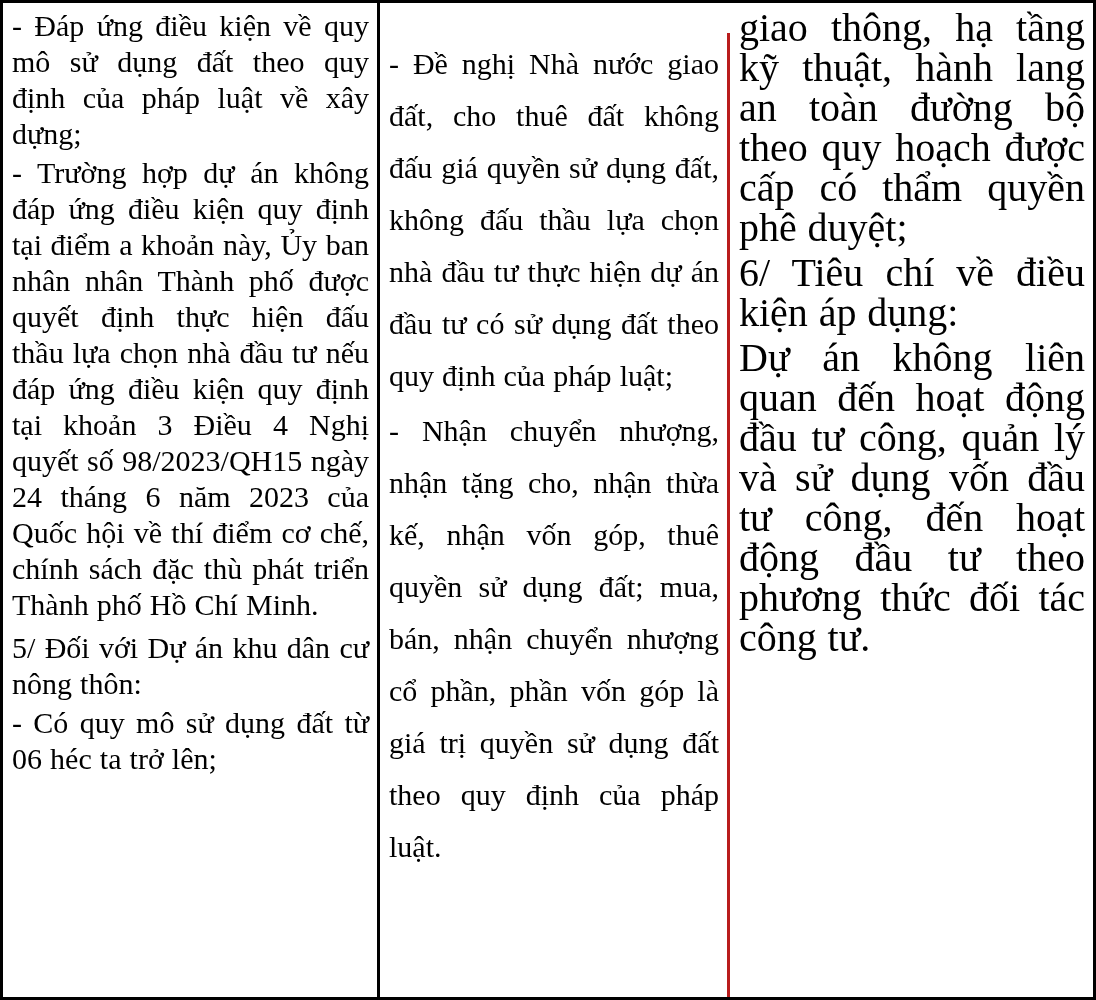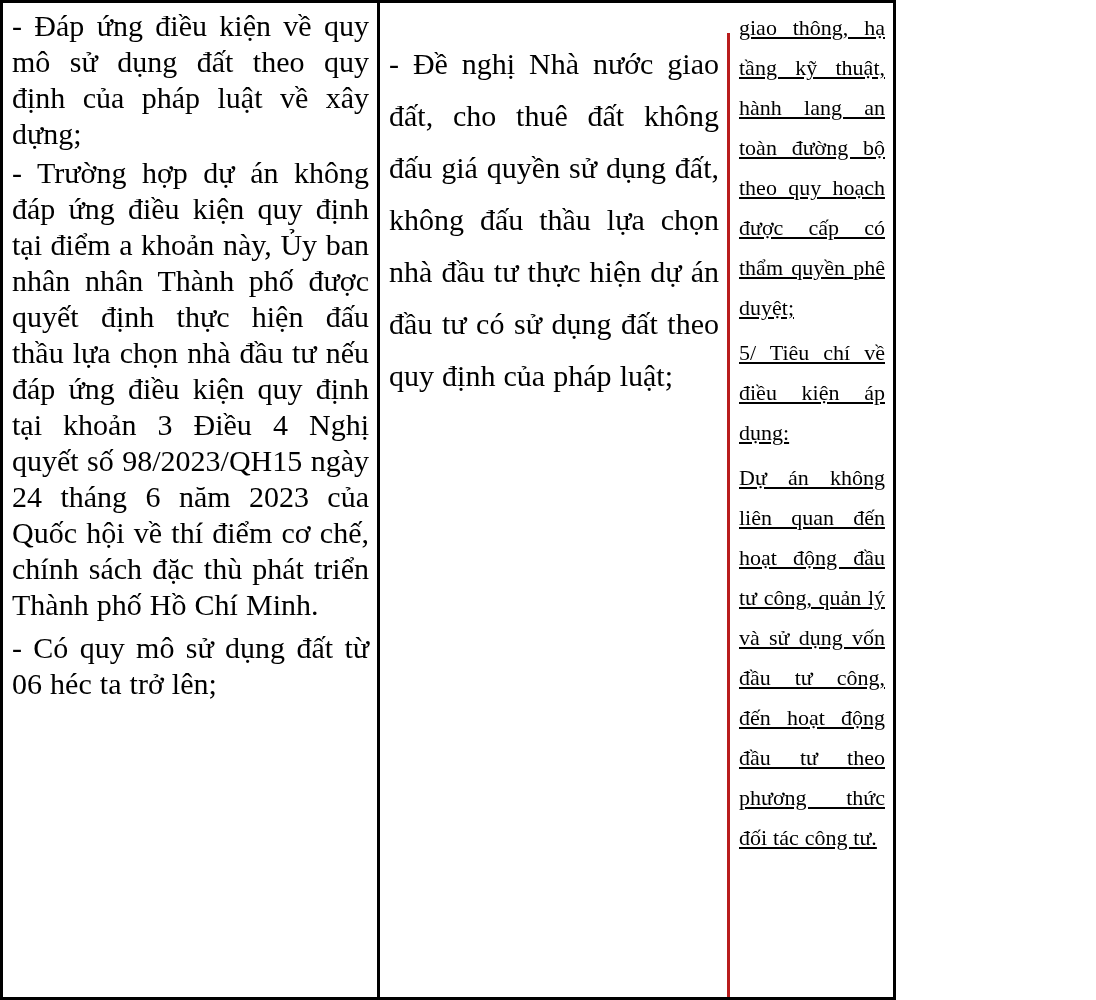--- a/index.html
+++ b/index.html
@@ -1,19 +1,19 @@
 <!DOCTYPE html>
 <html><head>
 <meta charset="utf-8">
 <style>
   * { margin: 0; padding: 0; box-sizing: border-box; }
   html, body { background: #ffffff; }
 
   .doc-table {
-    width: 896px;
+    width: 1096px;
     height: 1000px;
     display: flex;
     border: 3px solid #000;
     background: #ffffff;
     color: #000000;
     font-family: "Liberation Serif", "DejaVu Serif", serif;
     overflow: hidden;
     justify-content: flex-end;
   }
 
@@ -42,37 +42,38 @@
     width: 350px;
     border-right: 3px solid #b91c1c;
     font-size: 30px;
     line-height: 52px;
     margin-top: 30px;
   }
   .cell-2 p { margin-bottom: 3px; }
 
   .cell-3 {
     flex: 1;
-    font-size: 22px;
+    font-size: 40px;
     line-height: 40px;
-    text-decoration: underline;
   }
   .cell-3 p { margin-bottom: 5px; }
   .cell-3 p:nth-of-type(3) { margin-top: 3px; }   
 </style>
 </head>
 <body>
 
 <div class="doc-table">
   <div class="cell cell-1">
       <p>- Đáp ứng điều kiện về quy mô sử dụng đất theo quy định của pháp luật về xây dựng;</p>
       <p>- Trường hợp dự án không đáp ứng điều kiện quy định tại điểm a khoản này, Ủy ban nhân nhân Thành phố được quyết định thực hiện đấu thầu lựa chọn nhà đầu tư nếu đáp ứng điều kiện quy định tại khoản 3 Điều 4 Nghị quyết số 98/2023/QH15 ngày 24 tháng 6 năm 2023 của Quốc hội về thí điểm cơ chế, chính sách đặc thù phát triển Thành phố Hồ Chí Minh.</p>
+      <p>5/ Đối với Dự án khu dân cư nông thôn:</p>
       <p>- Có quy mô sử dụng đất từ 06 héc ta trở lên;</p>
     </div>
   <div class="cell cell-2">
       <p>- Đề nghị Nhà nước giao đất, cho thuê đất không đấu giá quyền sử dụng đất, không đấu thầu lựa chọn nhà đầu tư thực hiện dự án đầu tư có sử dụng đất theo quy định của pháp luật;</p>
+      <p>- Nhận chuyển nhượng, nhận tặng cho, nhận thừa kế, nhận vốn góp, thuê quyền sử dụng đất; mua, bán, nhận chuyển nhượng cổ phần, phần vốn góp là giá trị quyền sử dụng đất theo quy định của pháp luật.</p>
     </div>
   <div class="cell cell-3">
       <p>giao thông, hạ tầng kỹ thuật, hành lang an toàn đường bộ theo quy hoạch được cấp có thẩm quyền phê duyệt;</p>
-      <p>5/ Tiêu chí về điều kiện áp dụng:</p>
+      <p>6/ Tiêu chí về điều kiện áp dụng:</p>
       <p>Dự án không liên quan đến hoạt động đầu tư công, quản lý và sử dụng vốn đầu tư công, đến hoạt động đầu tư theo phương thức đối tác công tư.</p>
     </div>
 </div>
 
 </body></html>

